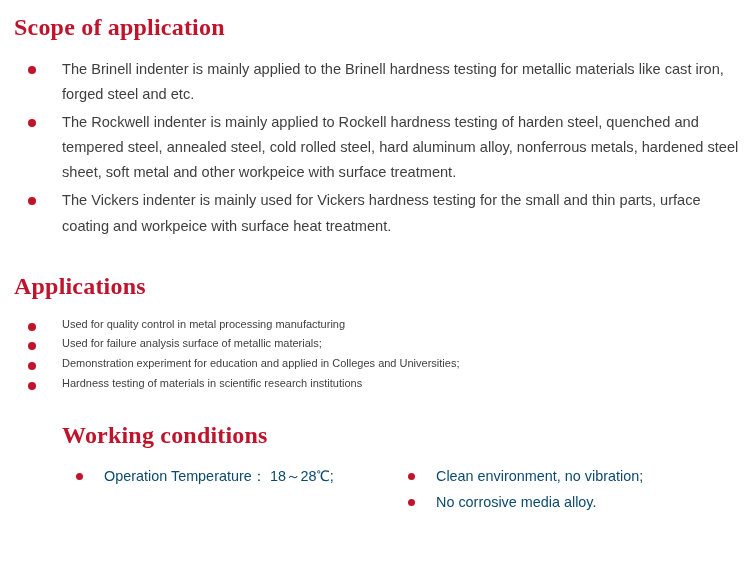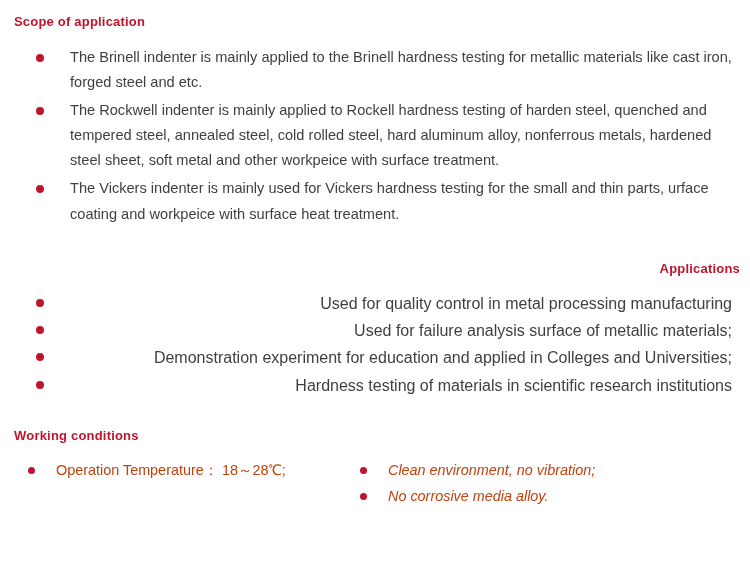--- a/index.html
+++ b/index.html
@@ -15,31 +15,31 @@
     overflow: hidden;
   }
   .page {
     position: relative;
     width: 750px;
     height: 587px;
     box-sizing: border-box;
     padding: 14px 10px 0 14px;
   }
   .section-title {
-    font-family: Liberation Sans, sans-serif;
+    font-family: Liberation Serif, serif;
     font-weight: bold;
-    font-size: 13px;
+    font-size: 24px;
     color: #c0142d;
     margin: 0;
     letter-spacing: 0.2px;
   }
   .section-one-title { margin-bottom: 16px; }
   .bullet-list {
     list-style: none;
-    margin: 8px;
+    margin: 0;
     padding: 0;
   }
   .bullet-item {
     position: relative;
     padding-left: 48px;
     font-size: 14.6px;
     line-height: 1.72;
     color: #3f3f3f;
     margin-bottom: 2px;
   }
@@ -49,46 +49,46 @@
     left: 14px;
     top: 9px;
     width: 8px;
     height: 8px;
     border-radius: 50%;
     background: #c0142d;
   }
   .scope-list .bullet-item {
     margin-bottom: 3px;
   }
-  .apps-section { margin-top: 34px; text-align: right; }
+  .apps-section { margin-top: 34px; }
   .apps-list { margin-top: 16px; }
   .apps-list .bullet-item {
     line-height: 1.52;
     margin-bottom: 3px;
-    font-size: 16px;
+    font-size: 11px;
   }
   .apps-list .bullet-item::before {
     top: 7px;
   }
-  .work-section { margin-top: 30px; }
+  .work-section { margin-top: 30px; margin-left: 48px; }
   .work-cols {
     display: flex;
     margin-top: 16px;
   }
   .work-col {
     flex: 0 0 auto;
   }
   .work-col-left { width: 340px; }
-  .work-col-right { width: 330px; font-style: italic; }
+  .work-col-right { width: 330px; }
   .work-item {
     position: relative;
     padding-left: 42px;
     font-size: 14.4px;
     line-height: 1.62;
-    color: #c2410c;
+    color: #0c4a6e;
     margin-bottom: 3px;
   }
   .work-item::before {
     content: "";
     position: absolute;
     left: 14px;
     top: 8px;
     width: 7px;
     height: 7px;
     border-radius: 50%;

